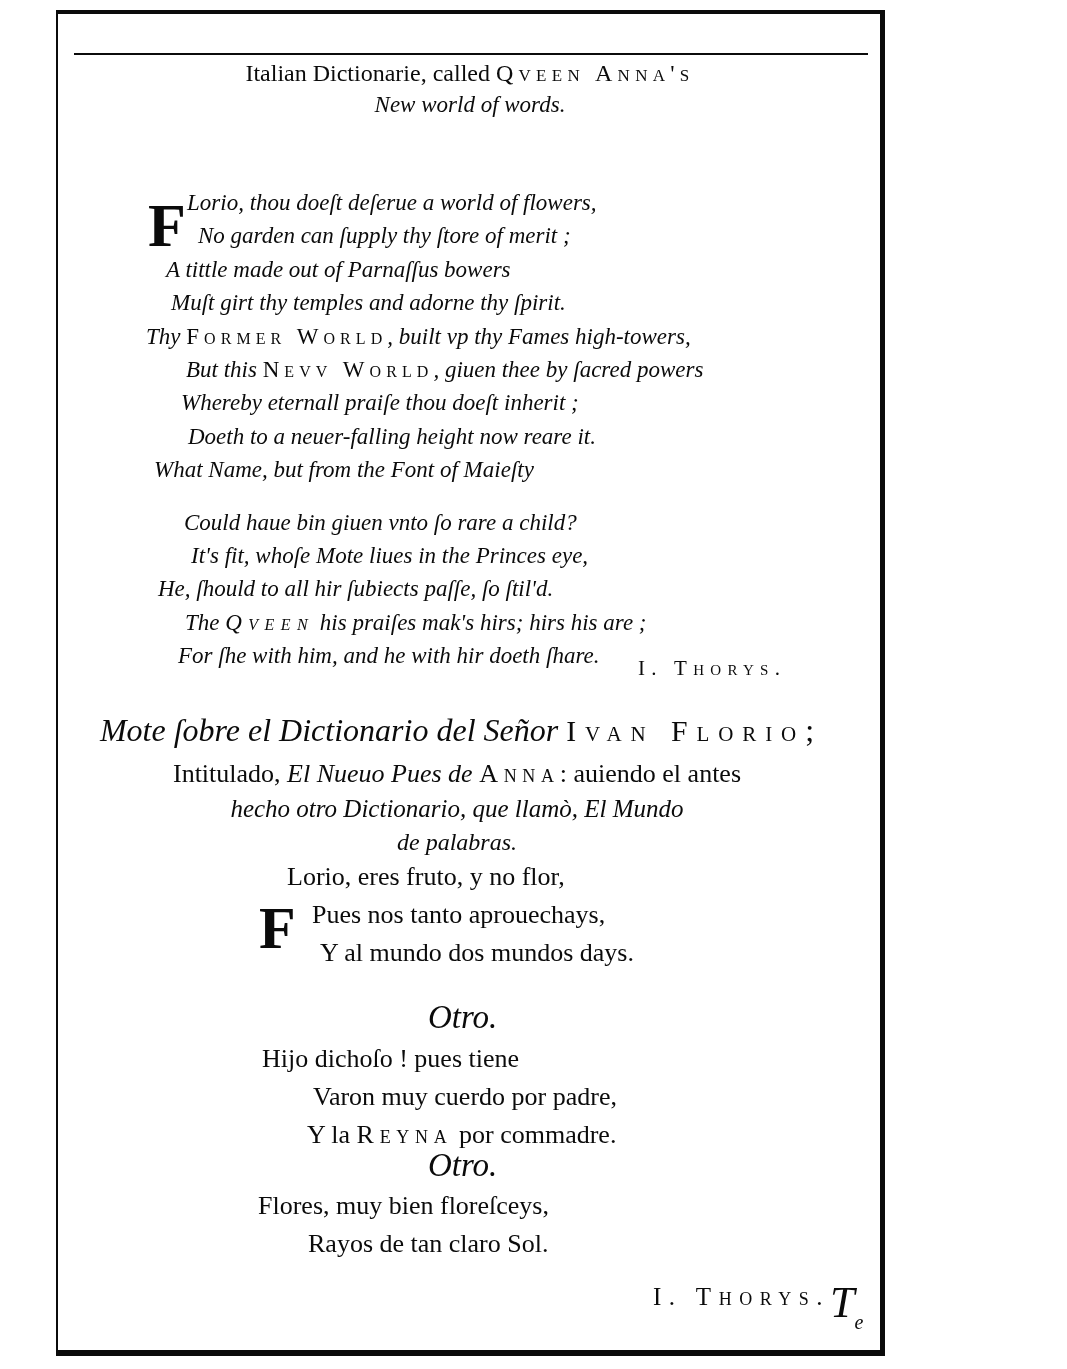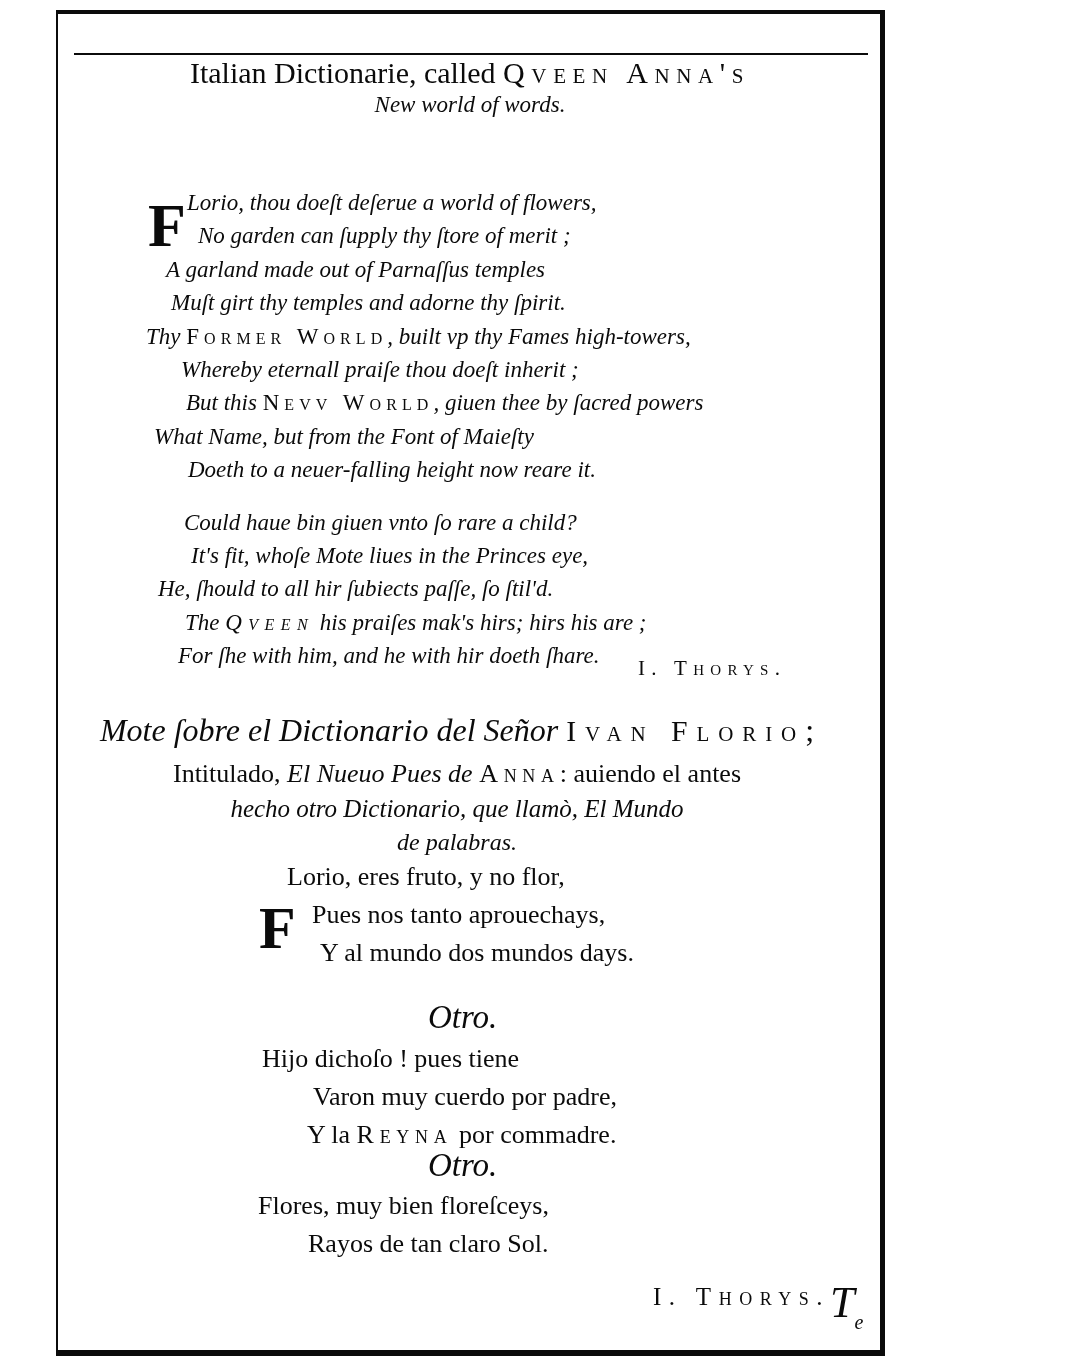--- a/index.html
+++ b/index.html
@@ -34,21 +34,21 @@
   .s-r  { font-style: normal; }
   .s-i  { font-style: italic; }
   .s-sw { font-style: italic; font-size: 1.15em; letter-spacing: 1px; }
   .s-sc { font-style: normal; font-variant: small-caps; letter-spacing: 0.22em; }
   .s-isc{ font-style: italic; font-variant: small-caps; letter-spacing: 0.28em; }
   .s-scb{ font-style: normal; font-variant: small-caps; letter-spacing: 0.30em; font-size: 0.93em; }
 
   
   .heading-en { left: 72px; top: 56px; width: 796px; text-align: center; }
   .h-line1 { font-size: 36px; line-height: 44px; white-space: nowrap; }
-  .h-line2 { font-size: 30px; line-height: 34px; white-space: nowrap; }
+  .h-line2 { font-size: 24px; line-height: 34px; white-space: nowrap; }
   .h-line3 { font-size: 23px; line-height: 30px; white-space: nowrap; }
 
   .heading-es { left: 49px; top: 705px; width: 816px; text-align: center; }
   .es-line1 { font-size: 32px; line-height: 50px; white-space: nowrap; }
   .es-line2 { font-size: 26px; line-height: 36px; white-space: nowrap; }
   .es-line3 { font-size: 25px; line-height: 34px; white-space: nowrap; }
   .es-line4 { font-size: 24px; line-height: 32px; white-space: nowrap; }
 
   
   .poem-en { left: 145px; top: 186px; width: 710px; font-size: 23px; }
@@ -91,27 +91,27 @@
 
 <div class="abs heading-en">
   <div class="h-line2"><span class="s-r">Italian Dictionarie, called </span><span class="s-sc">Qveen Anna's</span></div>
   <div class="h-line3"><span class="s-i">New world of words.</span></div>
 </div>
 
 <div class="abs dropcap dropcap-en">F</div>
 <div class="abs poem-en">
     <div class="pline" style="padding-left: 42px;"><span class="s-i">Lorio, thou doeſt deſerue a world of flowers,</span></div>
     <div class="pline" style="padding-left: 53px;"><span class="s-i">No garden can ſupply thy ſtore of merit ;</span></div>
-    <div class="pline" style="padding-left: 21px;"><span class="s-i">A garland made out of Parnaſſus temples</span></div>
+    <div class="pline" style="padding-left: 21px;"><span class="s-i">A tittle made out of Parnaſſus bowers</span></div>
     <div class="pline" style="padding-left: 26px;"><span class="s-i">Muſt girt thy temples and adorne thy ſpirit.</span></div>
     <div class="pline" style="padding-left: 1px;"><span class="s-i">Thy </span><span class="s-sc">Former World</span><span class="s-i">, built vp thy Fames high-towers,</span></div>
+    <div class="pline" style="padding-left: 41px;"><span class="s-i">But this </span><span class="s-sc">Nevv World</span><span class="s-i">, giuen thee by ſacred powers</span></div>
     <div class="pline" style="padding-left: 36px;"><span class="s-i">Whereby eternall praiſe thou doeſt inherit ;</span></div>
-    <div class="pline" style="padding-left: 41px;"><span class="s-i">But this </span><span class="s-sc">Nevv World</span><span class="s-i">, giuen thee by ſacred powers</span></div>
+    <div class="pline" style="padding-left: 43px;"><span class="s-i">Doeth to a neuer-falling height now reare it.</span></div>
     <div class="pline" style="padding-left: 9px;"><span class="s-i">What Name, but from the Font of Maieſty</span></div>
-    <div class="pline" style="padding-left: 43px;"><span class="s-i">Doeth to a neuer-falling height now reare it.</span></div>
     <div class="pline" style="padding-left: 39px; margin-top: 19px;"><span class="s-i">Could haue bin giuen vnto ſo rare a child?</span></div>
     <div class="pline" style="padding-left: 46px;"><span class="s-i">It's fit, whoſe Mote liues in the Princes eye,</span></div>
     <div class="pline" style="padding-left: 13px;"><span class="s-i">He, ſhould to all hir ſubiects paſſe, ſo ſtil'd.</span></div>
     <div class="pline" style="padding-left: 40px;"><span class="s-i">The </span><span class="s-isc">Qveen</span><span class="s-i"> his praiſes mak's hirs; hirs his are ;</span></div>
     <div class="pline" style="padding-left: 33px;"><span class="s-i">For ſhe with him, and he with hir doeth ſhare.</span></div>
   </div>
 <div class="abs sig sig-en">I. Thorys.</div>
 
 <div class="abs heading-es">
   <div class="es-line1"><span class="s-i">Mote ſobre el Dictionario del Señor </span><span class="s-scb">Ivan Florio</span><span class="s-r">;</span></div>

